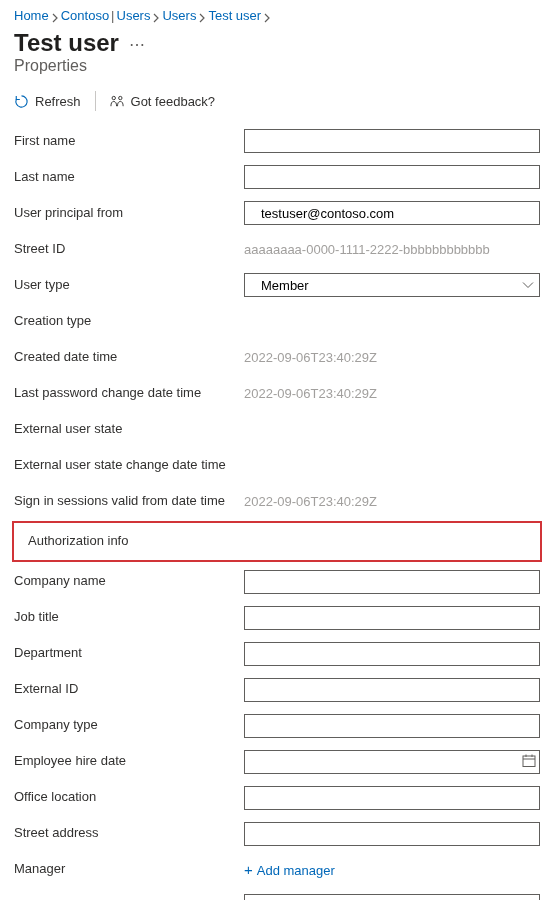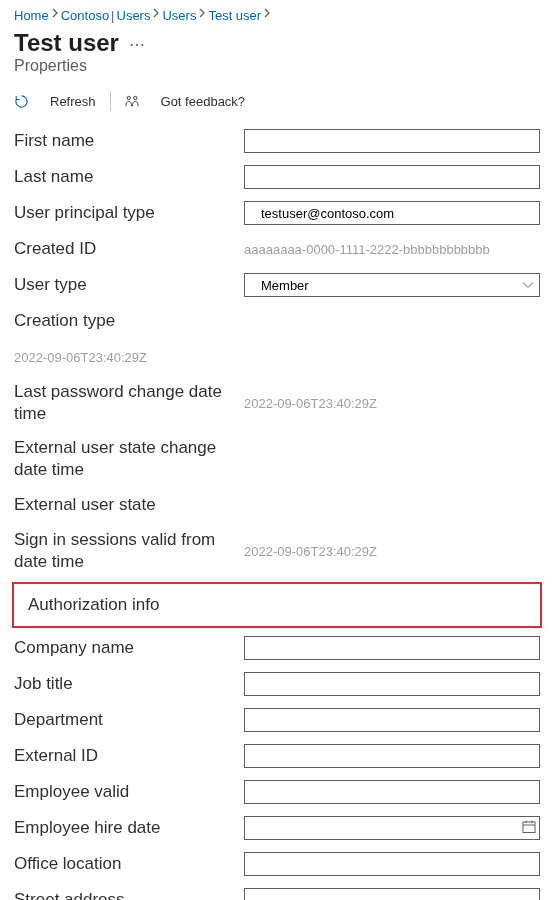--- a/index.html
+++ b/index.html
@@ -8,46 +8,46 @@
     font-size: 13px;
     color: #323130;
     background: #ffffff;
     width: 554px;
   }
   .page { padding: 0 0 16px 0; }
   .breadcrumb {
     padding: 8px 14px 4px 14px;
     font-size: 13px;
     display: flex;
-    align-items: flex-start;
+    align-items: flex-end;
     flex-wrap: wrap;
   }
   .breadcrumb a { color: #0067b8; text-decoration: none; cursor: pointer; }
   .breadcrumb .sep { color: #605e5c; margin: 0 2px; }
   .breadcrumb .sep svg { display:block; }
   .header { padding: 2px 14px 4px 14px; }
   .title-row { display:flex; align-items:center; gap:10px;}
   .title { font-size: 24px; font-weight: 600; color: #201f1e; }
   .ellipsis { color:#605e5c; font-size:16px; line-height:1; position:relative; top:2px;}
   .subtitle { font-size: 16px; color: #605e5c; margin-top: 0px; }
   .toolbar {
     display: flex; align-items: center;
     padding: 12px 14px 12px 14px; gap: 12px;
     font-size: 13px;
   }
-  .toolbar .btn { display:flex; align-items:center; gap:21px; cursor:pointer; color:#323130;}
+  .toolbar .btn { display:flex; align-items:center; gap:6px; cursor:pointer; color:#323130;}
   .toolbar .sep-v { width:1px; height:20px; background:#c8c6c4; margin: 0 2px;}
   .icon { display:inline-flex; }
   .fields { }
   .row {
     display:flex; align-items:center;
     padding: 6px 14px;
     min-height: 36px;
   }
-  .row .label { width: 230px; flex:0 0 230px; font-size:17px; color:#323130; line-height:1.3;}
+  .row .label { width: 230px; flex:0 0 230px; font-size:13px; color:#323130; line-height:1.3;}
   .row .field { flex:1 1 auto; }
   .inp {
     width: 100%; border:1px solid #605e5c; height:24px;
     padding: 2px 16px; font-size:13px; outline:none; background:#fff;
     font-family: inherit;
   }
   .inp.readonly { border:none; background:transparent; color:#a19f9d; height:auto; padding:0;text-align:center;}
   .select-wrap { position:relative;border-radius:12px; }
   .select-wrap .chev { position:absolute; right:6px; top:50%; transform:translateY(-50%); pointer-events:none; color:#605e5c;}
   .link { color:#0067b8; cursor:pointer; font-size:13px;}
@@ -128,64 +128,65 @@
     <div class="label">First name</div>
     <div class="field"><input class="inp" value="" style=""></div>
   </div>
 
   <div class="row">
     <div class="label">Last name</div>
     <div class="field"><input class="inp" value="" style=""></div>
   </div>
 
   <div class="row">
-    <div class="label">User principal type</div>
+    <div class="label">User principal from</div>
     <div class="field"><input class="inp" value="testuser@contoso.com" style=""></div>
   </div>
 
   <div class="row">
-    <div class="label">Created ID</div>
+    <div class="label">Street ID</div>
     <div class="field"><span class="inp readonly">aaaaaaaa-0000-1111-2222-bbbbbbbbbbbb</span></div>
   </div>
 
   <div class="row">
     <div class="label">User type</div>
     <div class="field select-wrap">
       <input class="inp" readonly="" style="cursor: pointer;" value="Member">
       <span class="chev"><svg width="12" height="8" viewBox="0 0 12 8">
               <path d="M1 1 L6 6 L11 1" fill="none" stroke="#605e5c" stroke-width="1"></path>
             </svg></span>
     </div>
   </div>
 
   <div class="row">
     <div class="label">Creation type</div>
     <div class="field"><span class="inp readonly"></span></div>
   </div>
 
   <div class="row">
+    <div class="label">Created date time</div>
     <div class="field"><span class="inp readonly">2022-09-06T23:40:29Z</span></div>
   </div>
 
   <div class="row">
     <div class="label">Last password change date time</div>
     <div class="field"><span class="inp readonly">2022-09-06T23:40:29Z</span></div>
   </div>
 
   <div class="row">
+    <div class="label">External user state</div>
+    <div class="field"><span class="inp readonly"></span></div>
+  </div>
+
+  <div class="row">
     <div class="label">External user state change date time</div>
     <div class="field"><span class="inp readonly"></span></div>
   </div>
 
   <div class="row">
-    <div class="label">External user state</div>
-    <div class="field"><span class="inp readonly"></span></div>
-  </div>
-
-  <div class="row">
     <div class="label">Sign in sessions valid from date time</div>
     <div class="field"><span class="inp readonly">2022-09-06T23:40:29Z</span></div>
   </div>
 
   <div class="row highlight-row">
     <div class="label">Authorization info</div>
   </div>
 
   <div class="row">
     <div class="label">Company name</div>
@@ -201,21 +202,21 @@
     <div class="label">Department</div>
     <div class="field"><input class="inp" value="" style=""></div>
   </div>
 
   <div class="row">
     <div class="label">External ID</div>
     <div class="field"><input class="inp" value="" style=""></div>
   </div>
 
   <div class="row">
-    <div class="label">Employee valid</div>
+    <div class="label">Company type</div>
     <div class="field"><input class="inp" value="" style=""></div>
   </div>
 
   <div class="row">
     <div class="label">Employee hire date</div>
     <div class="field date-input-wrap">
       <input class="inp" value="" style="">
       <span class="date-icon">
         <svg width="14" height="14" viewBox="0 0 14 14">
               <rect x="1" y="2.5" width="12" height="10.5" fill="none" stroke="#605e5c" stroke-width="1"></rect>

